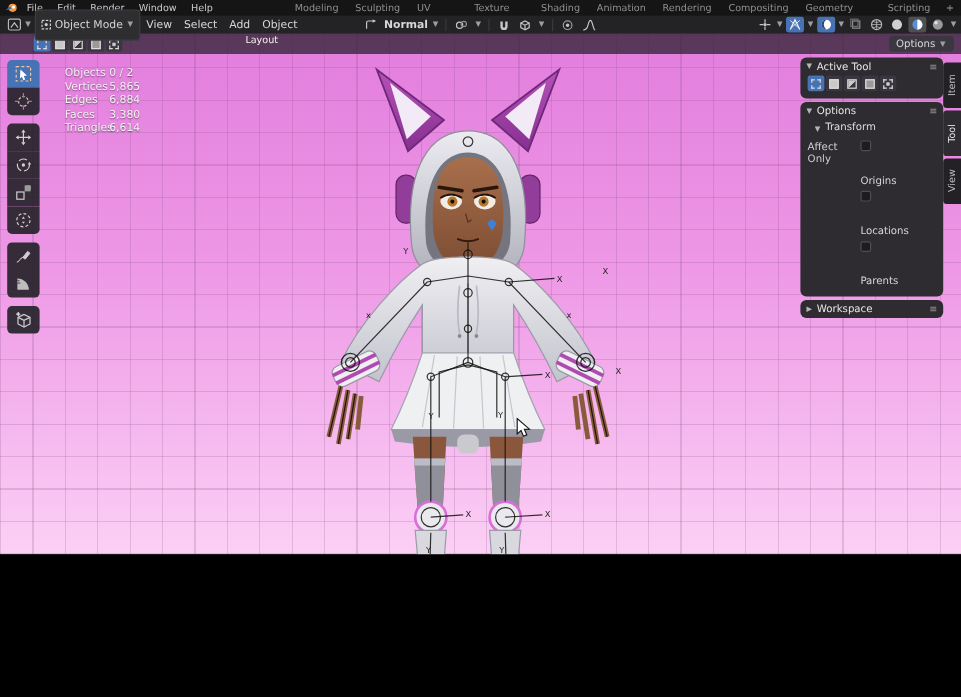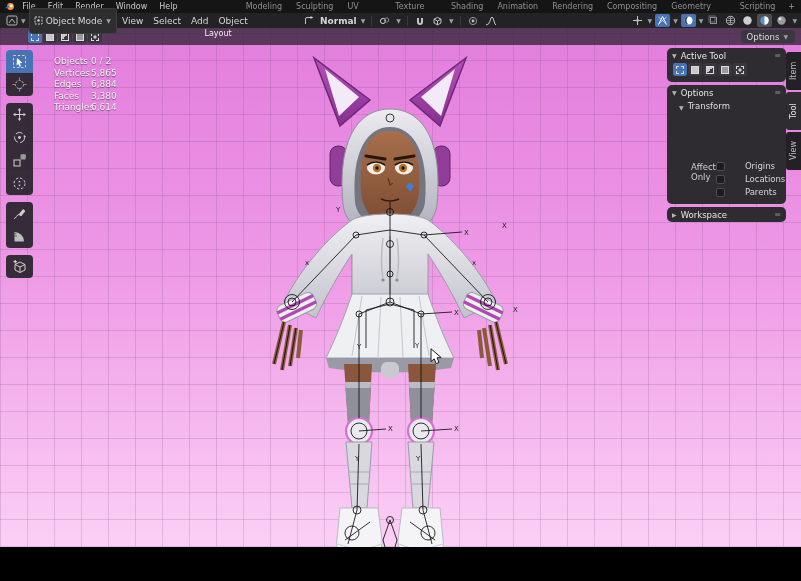--- a/index.html
+++ b/index.html
@@ -1,18 +1,18 @@
 <!DOCTYPE html>
 <html style="--accent: #4772b3; --topbarBg: #151515; --headerBg: #232326; --toolHeaderBg: rgba(38,29,40,0.72); --panelBg: #2e2b31; --vpTop: #e27ddd; --vpMid: #ee98e6; --vpBottom: #fbd0f5; --gridLine: rgba(120,75,120,0.20); --selection: #e5793a;"><head>
 <meta charset="utf-8">
 <style>
   * { margin:0; padding:0; box-sizing:border-box; }
   html,body { background:#000; }
   .app {
-    position:relative; width:801px; height:547px; overflow:hidden;
+    position:relative; width:801px; height:462px; overflow:hidden;
     font-family:"DejaVu Sans", sans-serif; background:#161616;
     -webkit-font-smoothing:antialiased;
   }
   
   .topbar {
     position:absolute; top:0; left:0; right:0; height:13px;
     background:var(--topbarBg); display:flex; align-items:center;
     font-size:8px; color:#c9c9c9; z-index:30;
   }
   .topbar .logo { width:14px; height:11px; display:flex; align-items:center; justify-content:center; margin-left:3px; }
@@ -86,24 +86,24 @@
   .panel-h .tchev { font-size:6px; color:#b5b5b5; margin-right:4px; }
   .panel-h .title { flex:1; color:#e6e6e6; }
   .panel-h .grip { color:#8a8a8a; font-size:8px; letter-spacing:0; line-height:5px; }
   .atool-row { display:flex; align-items:center; gap:6px; padding:2px 8px 3px; }
   .atool-icon { width:20px; height:20px; background:#232126; border-radius:3px; display:flex; align-items:center; justify-content:center; position:relative; }
   .atool-icon .dash { position:absolute; inset:3px; border:1px dashed var(--selection); border-radius:1px; }
   .atool-name { font-size:8.5px; color:#d6d6d6; }
   .panel-modes { display:flex; gap:1px; padding:0 6px 6px; }
   .sub-h { display:flex; align-items:flex-end; padding:1px 5px 3px 12px; font-size:8.5px; }
   .sub-h .tchev { font-size:6px; color:#b5b5b5; margin-right:4px; }
-  .affect { display:flex; padding:3px 24px 7px; font-size:8.5px;margin-top:44px; }
+  .affect { display:flex; padding:3px 6px 7px; font-size:8.5px; }
   .affect .alabel { width:44px; text-align:left; color:#cfcfcf; padding-top:1px; }
   .checks { display:flex; flex-direction:column; gap:3px; }
-  .checkrow { display:flex; align-items:flex-end; gap:20px; }
+  .checkrow { display:flex; align-items:flex-start; gap:20px;flex-direction:column; }
   .checkbox { width:9px; height:9px; background:#1c1c20; border:1px solid #4d4d53; border-radius:2px; }
   .checklbl { color:#d6d6d6; }
   
   .sidetabs { position:absolute; right:0; top:24px; display:flex; flex-direction:column; gap:2px; z-index:14; }
   .sidetab {
     width:15px; height:38px; background:#232126; color:#bdbdbd; font-size:8px;
     display:flex; align-items:center; justify-content:center;
     writing-mode:vertical-rl; transform:rotate(180deg);
     border-radius:0 3px 3px 0;
   }

